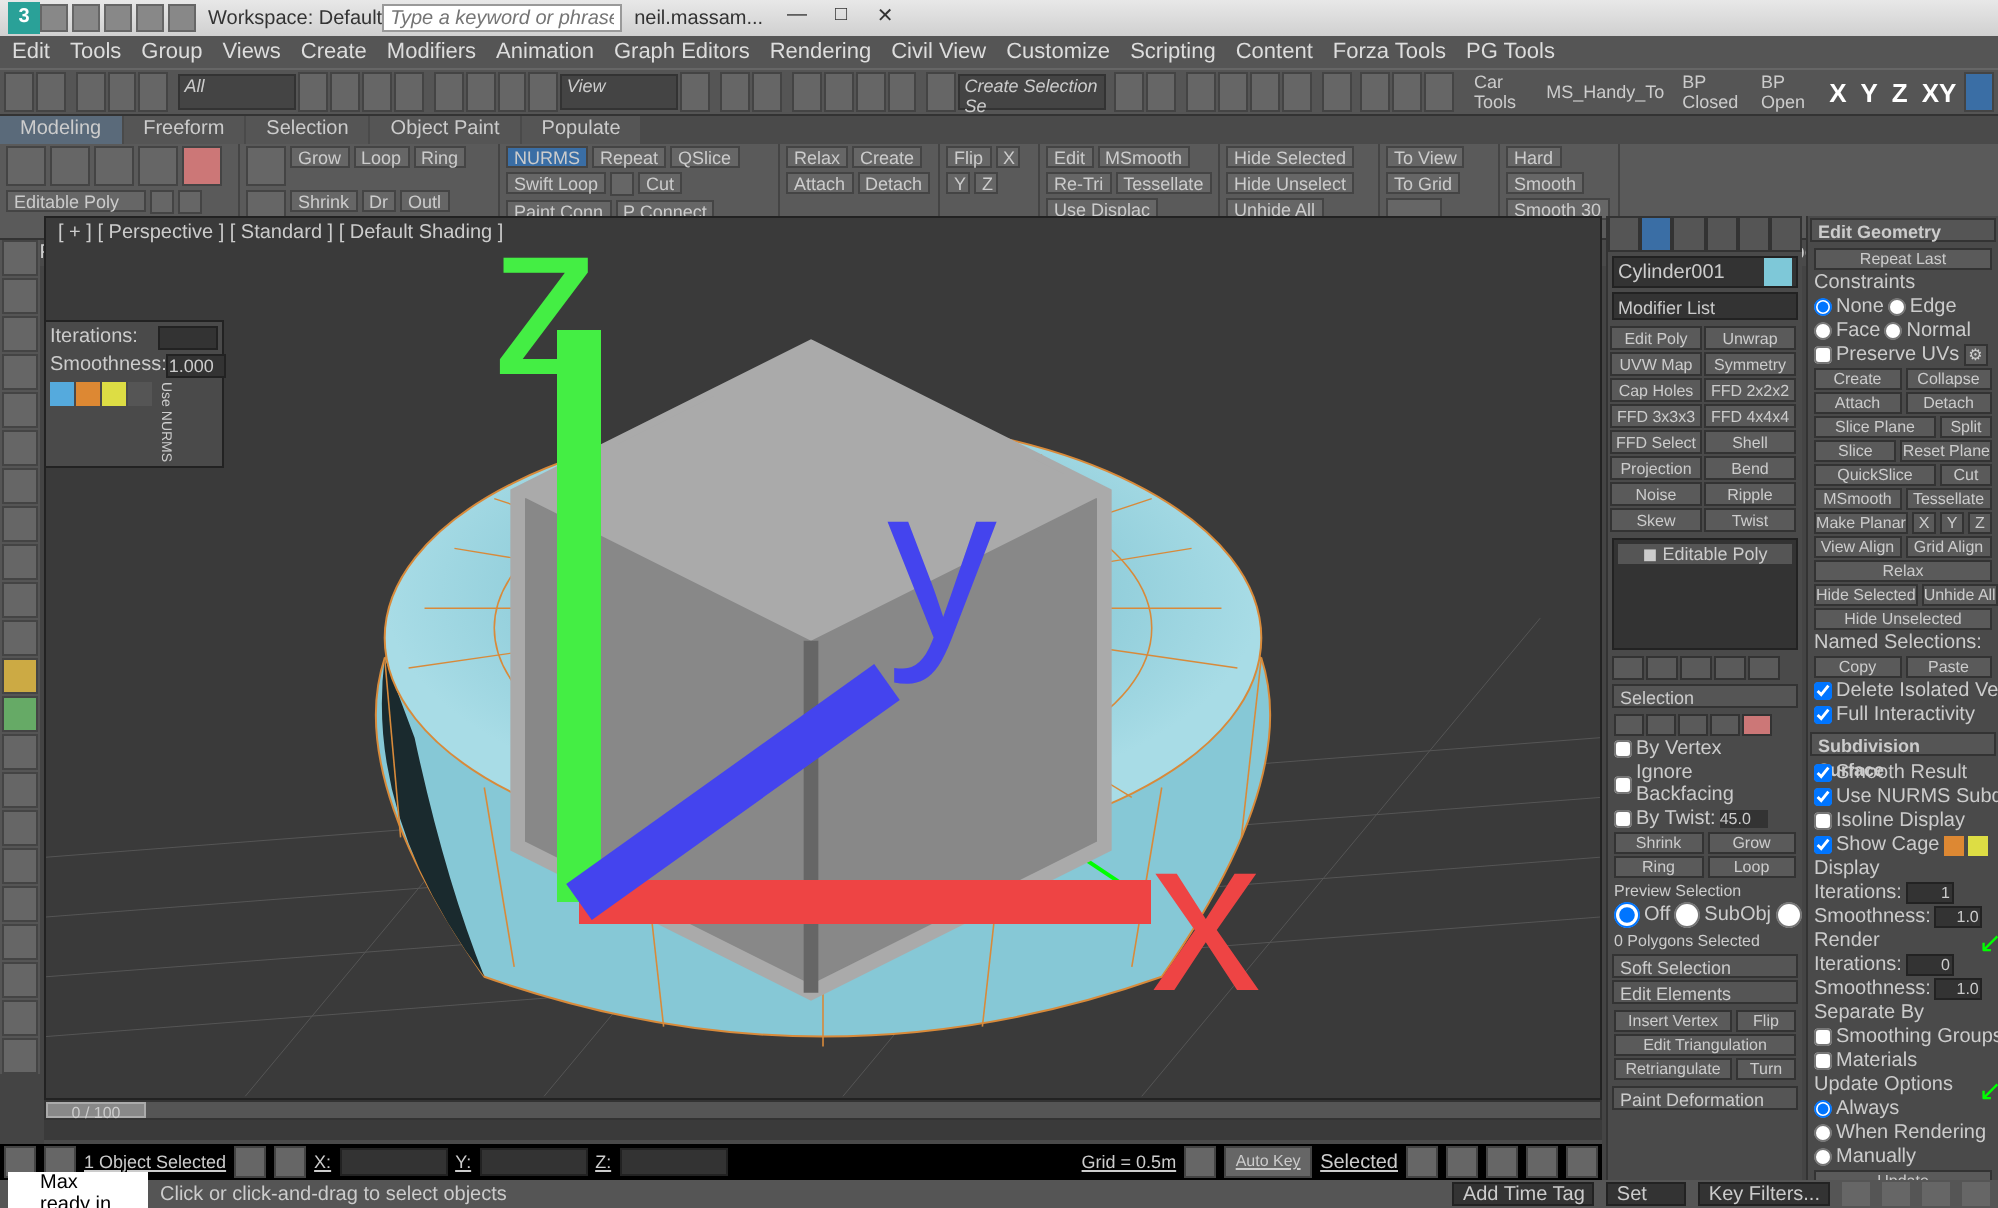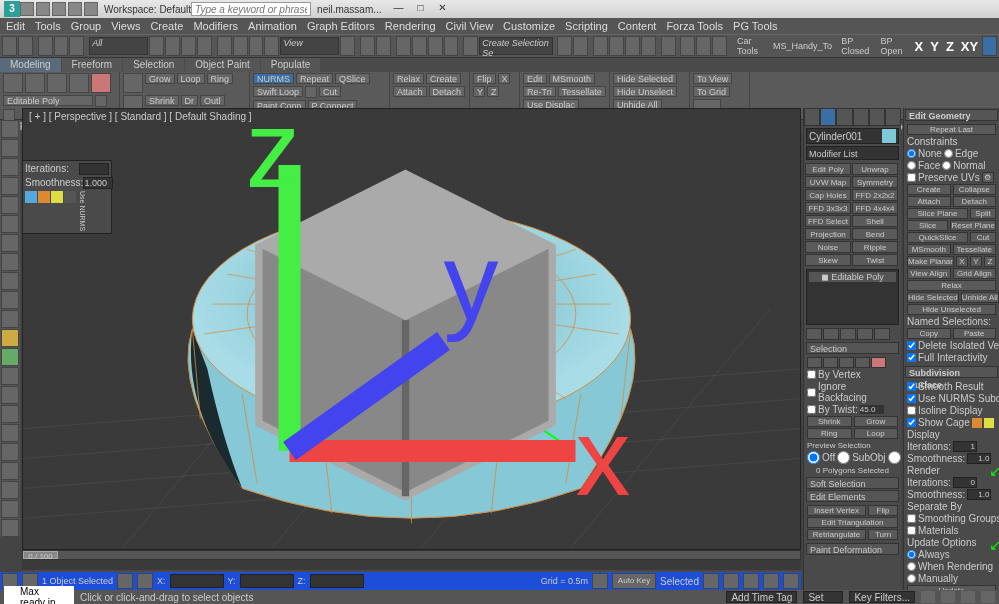--- a/index.html
+++ b/index.html
@@ -87,25 +87,25 @@
 .rightroll .rollbody .line { display:flex; align-items:center; gap:2px; margin:1px 0; white-space:nowrap; }
 .rightroll .rollbody .sbtn { flex:1; height:11px; background:#5a5a5a; border:1px solid #333; text-align:center; font-size:8px; line-height:10px; cursor:pointer; }
 .rightroll .spin { width:24px; height:11px; background:#333; border:1px solid #222; color:#ccc; font-size:8px; text-align:right; padding-right:1px; }
 .rightroll .swatch2 { width:10px; height:10px; }
 .rightroll input[type=checkbox],.rightroll input[type=radio] { width:9px; height:9px; margin:0; }
 .greenarrow { color:#0f0; font-size:14px; position:absolute; }
 
 
 .timeline { position:absolute; left:22px; right:198px; bottom:32px; height:22px; background:#4a4a4a; }
 .timeline .slider { height:10px; background:#555; border:1px solid #333; position:relative; }
-.timeline .thumb { position:absolute; left:0; width:35px; height:8px; background:#888; border:1px solid #aaa; font-size:8px; text-align:center; }
+.timeline .thumb { position:absolute; left:0; width:50px; height:8px; background:#888; border:1px solid #aaa; font-size:8px; text-align:center; }
 .timeline .ticks { height:10px; background:#3a3a3a; position:relative; font-size:8px; }
 
 
-.status { position:absolute; left:0; right:198px; bottom:14px; height:18px; background:#1d4ed8; display:flex; align-items:center; gap:4px; padding:0 2px; }
+.status { position:absolute; left:0; right:198px; bottom:14px; height:18px; background:#000000; display:flex; align-items:center; gap:4px; padding:0 2px;text-decoration:underline; }
 .status .sbtn { width:16px; height:16px; background:#666; border:1px solid #444; cursor:pointer; }
 .status .txt { font-size:9px; }
 .status .coord { width:54px; height:14px; background:#333; border:1px solid #222; font-size:9px; padding:0 2px; }
 .status .fill { flex:1; }
 
 .prompt { position:absolute; left:0; right:0; bottom:0; height:14px; background:#555; display:flex; align-items:center; font-size:9px; padding:0 4px; gap:6px; }
 .prompt .maxscript { background:#fff; color:#000; padding:0 16px; width:70px; }
 .prompt .drop2 { background:#333; border:1px solid #222; padding:0 4px; height:12px; }
 </style>
 </head>
@@ -213,21 +213,21 @@
 </div>
 
 <div class="ribbon">
   <div class="ribgroup" style="width:120px">
     <div class="body">
       <span class="rico"></span>
       <span class="rico"></span>
       <span class="rico"></span>
       <span class="rico"></span>
       <span class="rico" style="background:#c77"></span>
-      <span class="rbtn" style="width:90px">Editable Poly</span>
+      <span class="rbtn" style="width:70px">Editable Poly</span>
       <span class="rico" style="width:12px;height:12px"></span>
       <span class="rico" style="width:12px;height:12px"></span>
     </div>
   </div>
   <div class="ribgroup" style="width:130px">
     <div class="body">
       <span class="rico"></span>
       <span class="rbtn">Grow</span>
       <span class="rbtn">Loop</span>
       <span class="rbtn">Ring</span>
@@ -285,20 +285,27 @@
       <span class="rbtn">Hide Unselect</span>
       <span class="rbtn">Unhide All</span>
     </div>
   </div>
   <div class="ribgroup" style="width:60px">
     <div class="body">
       <span class="rbtn">To View</span>
       <span class="rbtn">To Grid</span>
       <span class="rico" style="width:28px;height:28px;text-align:center;line-height:28px;font-size:7px">Make
 Planar</span>
+    </div>
+  </div>
+  <div class="ribgroup" style="width:60px">
+    <div class="body">
+      <span class="rbtn">Hard</span>
+      <span class="rbtn">Smooth</span>
+      <span class="rbtn">Smooth 30</span>
     </div>
   </div>
 </div>
 <div class="riblabels">
   <span style="width:120px">Polygon Modeling</span>
   <span style="width:130px">Modify Selection</span>
   <span style="width:140px">Edit</span>
   <span style="width:130px">Geometry (All)</span>
   <span style="width:90px">Subdivision</span>
   <span style="width:80px">Visibility</span>
@@ -506,21 +513,21 @@
         <span class="sbtn">Loop</span>
       </div>
     <div style="font-size:8px;margin-top:2px">Preview Selection</div>
     <div class="line">
         <input type="radio" checked="" style="">
         <span>Off</span>
         <input type="radio" style="">
         <span>SubObj</span>
         <input type="radio" style="">
       </div>
-    <div style="text-align:center;font-size:8px;margin-top:2px">0 Polygons Selected</div>
+    <div style="text-align:left;font-size:8px;margin-top:2px">0 Polygons Selected</div>
   </div>
   <div class="rollhead">Soft Selection</div>
   <div class="rollhead">Edit Elements</div>
   <div class="rollbody">
     <div class="line">
         <span class="sbtn">Insert Vertex</span>
         <span class="sbtn" style="flex:0 0 30px">Flip</span>
       </div>
     <div class="line">
         <span class="sbtn">Edit Triangulation</span>

